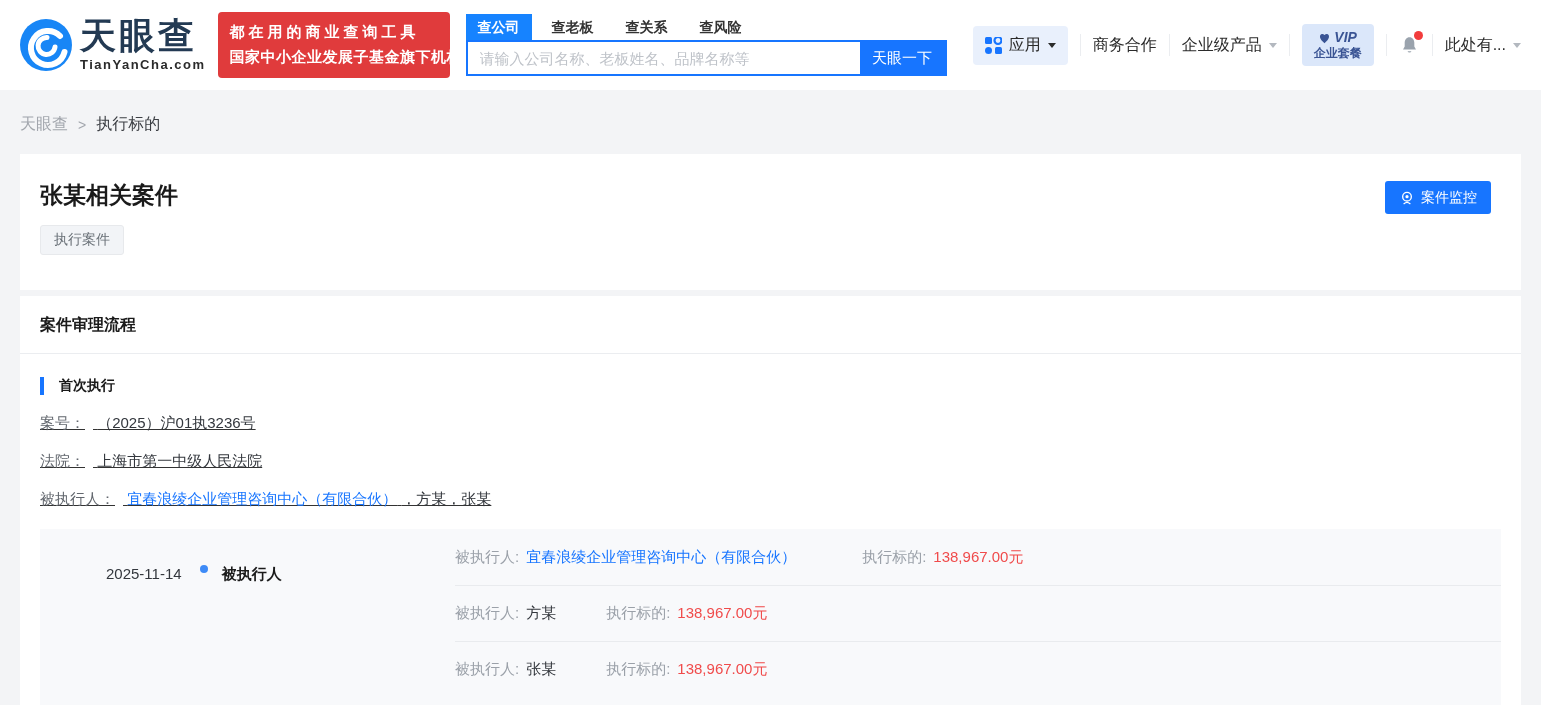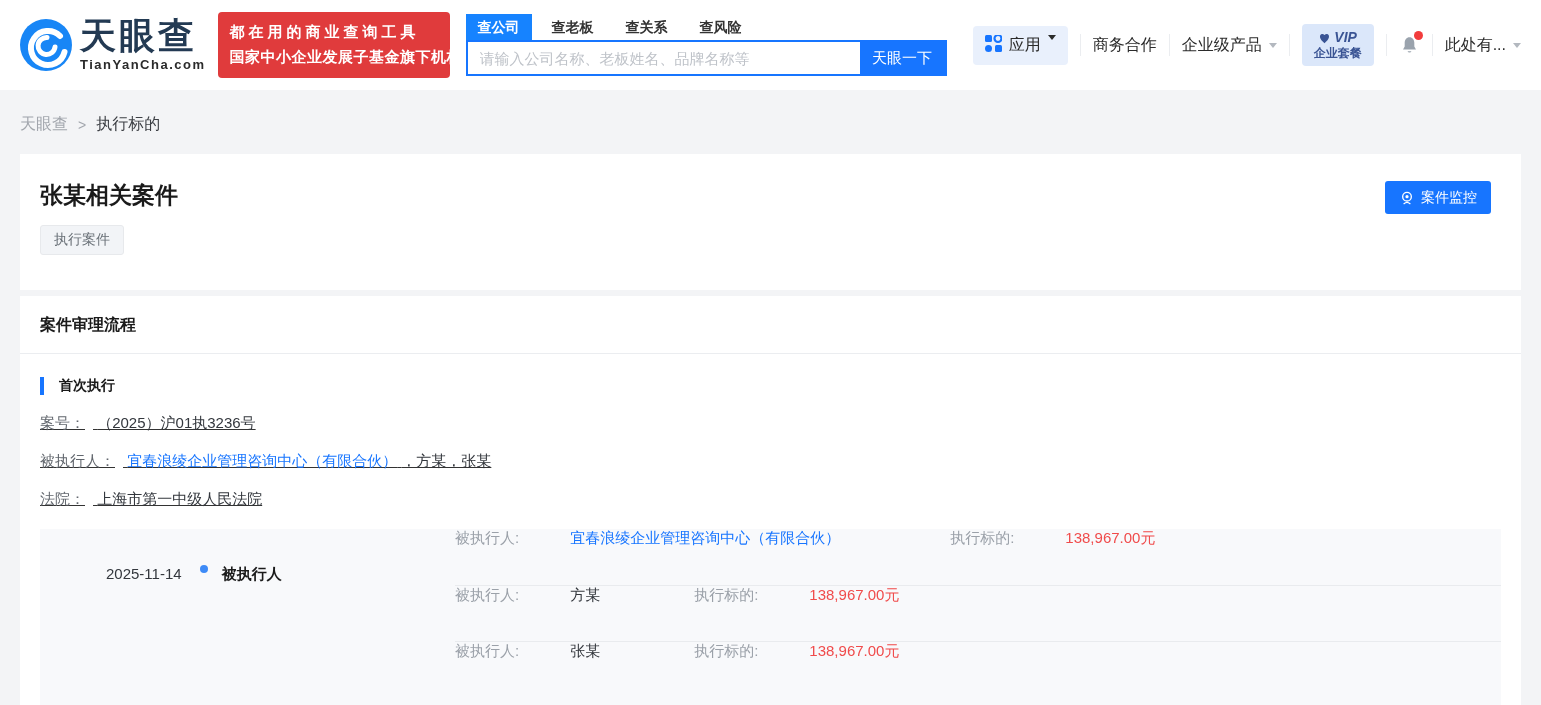--- a/index.html
+++ b/index.html
@@ -24,21 +24,21 @@
   .search-tabs .tab + .tab { margin-left:8px; }
   .search-row { display:flex; height:36px; border:2px solid #1775ff; background:#fff; }
   .search-row input { flex:1; border:none; outline:none; padding:0 12px; font-size:15px; color:#333;
                       font-family:inherit; }
   .search-row input::placeholder { color:#bfc3c9; }
   .search-btn { width:85px; background:#1775ff; color:#fff; border:none; font-size:15px; cursor:pointer; font-family:inherit; }
 
   .spacer { flex:1; }
   .nav { display:flex; align-items:center; }
   .nav-divider { width:1px; height:22px; background:#ebedf0; margin:0 12px; }
-  .apps-btn { display:flex; background:#e9f0fc; border-radius:4px; padding:9px 12px;
+  .apps-btn { display:flex; align-items:center; background:#e9f0fc; border-radius:4px; padding:9px 12px;
               font-size:16px; color:#2b2b2b; cursor:pointer; }
   .apps-btn svg { margin-right:7px; }
   .nav-link { font-size:16px; color:#2b2b2b; cursor:pointer; white-space:nowrap; display:flex; align-items:center; }
   .caret { display:inline-block; width:0; height:0; border-left:4.5px solid transparent;
            border-right:4.5px solid transparent; border-top:5.5px solid #2b2b2b; margin-left:7px; }
   .caret.gray { border-top-color:#b3b8bf; }
   .vip-badge { background:#dbe7fa; border-radius:4px; padding:5px 12px; text-align:center; cursor:pointer;
                color:#3a5494; line-height:1.25; }
   .vip-top { font-size:14px; font-weight:bold; font-style:italic; display:flex; align-items:center; justify-content:center; }
   .vip-top svg { margin-right:3px; }
@@ -74,21 +74,21 @@
   .f-label { color:#62676e; margin-right:8px; }
   .f-value { color:#33373d; }
   .f-link { color:#1775ff; cursor:pointer; text-decoration:none; }
 
   .timeline-table { margin:20px 20px 0; background:#f8f9fb; display:flex; min-height:180px; }
   .tl-left { width:415px; flex:none; padding:36px 0 0 66px; display:flex; align-items:flex-start; height:20px; }
   .tl-date { font-size:15px; color:#33373d; }
   .tl-dot { width:8px; height:8px; border-radius:50%; background:#3e8bf7; margin:0 14px 0 18px; }
   .tl-node { font-size:15px; font-weight:bold; color:#1a1a1a; }
   .tl-rows { flex:1; }
-  .tl-row { height:56px; display:flex; align-items:flex-start; font-size:15px;gap:44px; }
+  .tl-row { height:56px; display:flex; align-items:center; font-size:15px; }
   .tl-row + .tl-row { border-top:1px solid #e9ebee; }
   .r-label { color:#9ba1a9; margin-right:7px; }
   .r-name { color:#33373d; margin-right:50px; text-decoration:none; }
   .r-name.link { color:#1775ff; cursor:pointer; margin-right:66px; }
   .r-alabel { color:#9ba1a9; margin-right:7px; }
   .r-amount { color:#f04b4b; }
 </style>
 </head>
 <body>
 
@@ -205,27 +205,27 @@
     <div class="stage">
       <span class="stage-bar"></span>
       <span class="stage-title">首次执行</span>
     </div>
 
     <div class="field">
       <span class="f-label">案号：</span>
       <span class="f-value">（2025）沪01执3236号</span>
     </div>
     <div class="field">
+      <span class="f-label">法院：</span>
+      <span class="f-value">上海市第一中级人民法院</span>
+    </div>
+    <div class="field">
       <span class="f-label">被执行人：</span>
       <a class="f-link">宜春浪绫企业管理咨询中心（有限合伙）</a>
       <span class="f-value">，方某，张某</span>
-    </div>
-    <div class="field">
-      <span class="f-label">法院：</span>
-      <span class="f-value">上海市第一中级人民法院</span>
     </div>
 
     <div class="timeline-table">
       <div class="tl-left">
         <span class="tl-date">2025-11-14</span>
         <span class="tl-dot"></span>
         <span class="tl-node">被执行人</span>
       </div>
       <div class="tl-rows">
         <div class="tl-row">

